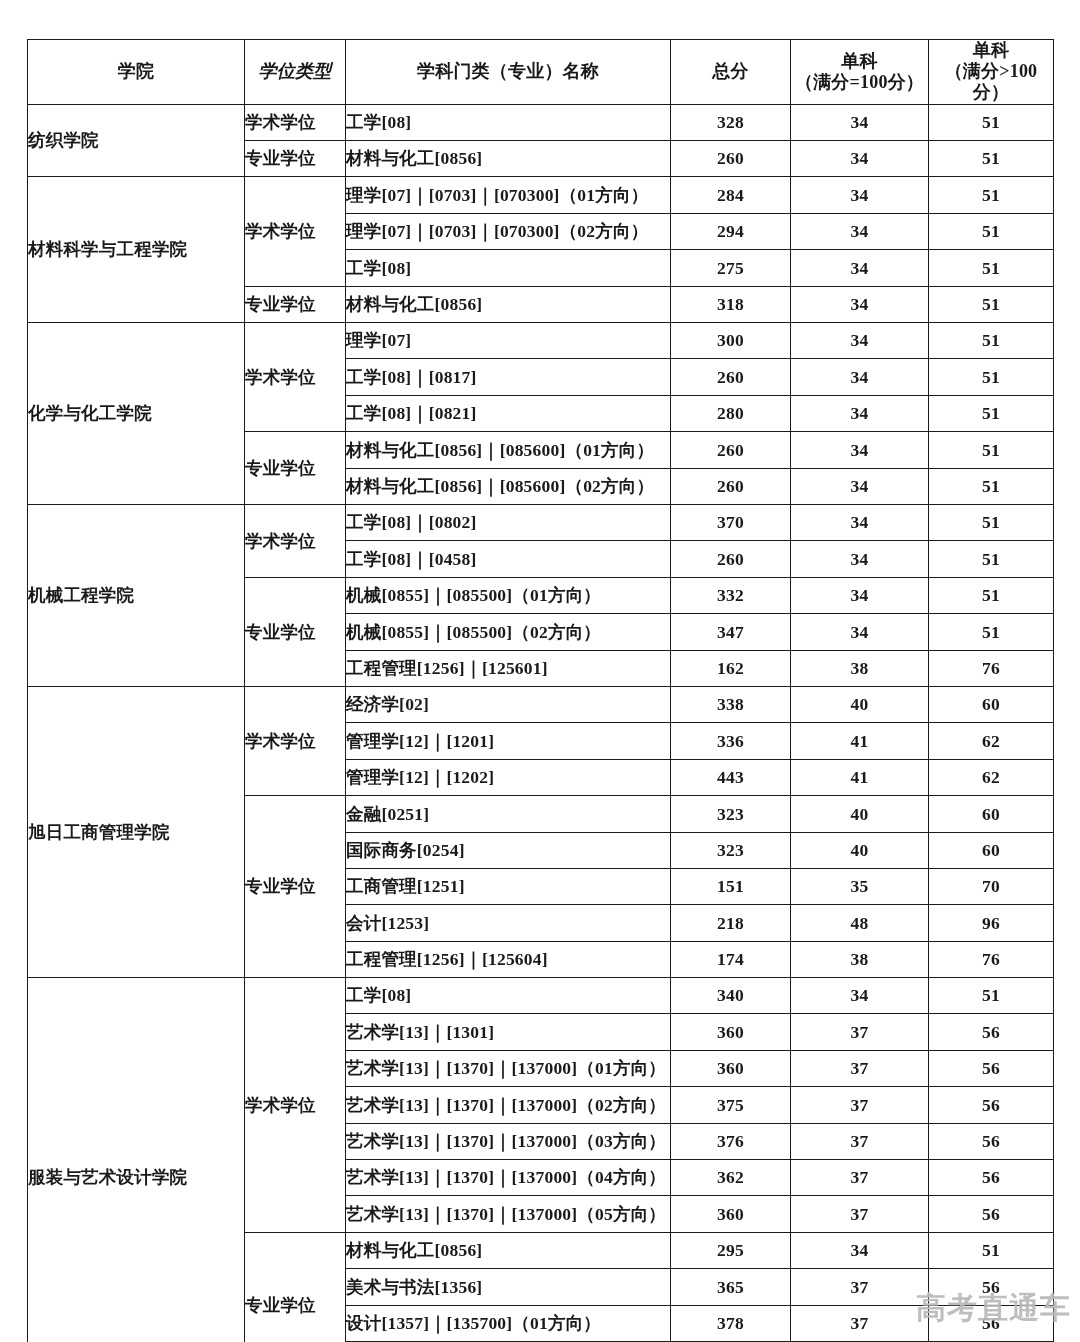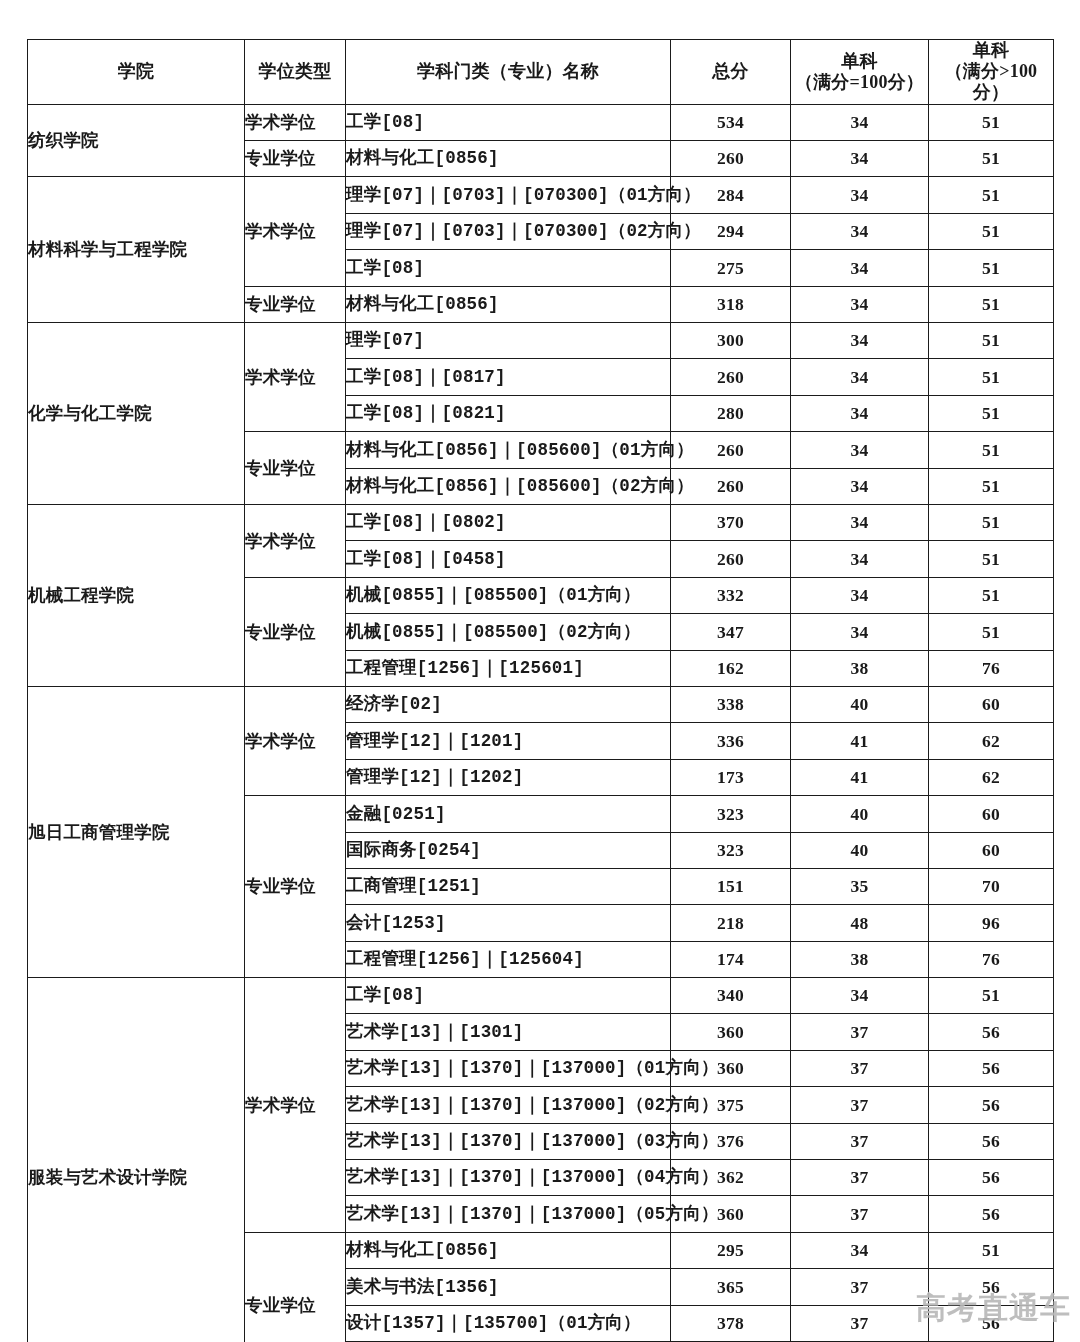--- a/index.html
+++ b/index.html
@@ -42,40 +42,39 @@
     line-height: 1.18;
     font-size: 17.5px;
     letter-spacing: 0.2px;
   }
   table.score-table th {
     height: 63px;
     text-align: center;
     font-size: 18px;
   }
   th.c-college   { width: 217px; }
-  th.c-degree    { width: 101px; }
+  th.c-degree    { width: 101px; font-style: italic; }
   th.c-major     { width: 325px; }
   th.c-total     { width: 120px; }
   th.c-single-eq { width: 138px; }
   th.c-single-gt { width: 125px; }
 
   td.college {
     text-align: left;
     font-size: 18px;
   }
   td.degree {
     text-align: left;
     font-size: 18px;
   }
   td.major {
     text-align: left;
     padding-left: 7px;
     font-size: 17.5px;
     white-space: nowrap;
-    font-family: Liberation Mono, monospace;
   }
   td.num {
     text-align: center;
     font-size: 18px;
   }
   tr.datarow td { height: 35.4px; }
 
   .hdr-line { display: block; }
 
   #watermark {
@@ -121,21 +120,21 @@
           <span class="hdr-line">单科</span>
           <span class="hdr-line">（满分&gt;100分）</span>
         </th>
       </tr>
     </thead>
     <tbody id="table-body">
         <tr class="datarow">
           <td class="college" rowspan="2">纺织学院</td>
           <td class="degree" rowspan="1">学术学位</td>
           <td class="major">工学[08]</td>
-          <td class="num">534</td>
+          <td class="num">328</td>
           <td class="num">34</td>
           <td class="num">51</td>
         </tr>
         <tr class="datarow">
           <td class="degree" rowspan="1">专业学位</td>
           <td class="major">材料与化工[0856]</td>
           <td class="num">260</td>
           <td class="num">34</td>
           <td class="num">51</td>
         </tr>
@@ -241,21 +240,21 @@
           <td class="num">60</td>
         </tr>
         <tr class="datarow">
           <td class="major">管理学[12]｜[1201]</td>
           <td class="num">336</td>
           <td class="num">41</td>
           <td class="num">62</td>
         </tr>
         <tr class="datarow">
           <td class="major">管理学[12]｜[1202]</td>
-          <td class="num">173</td>
+          <td class="num">443</td>
           <td class="num">41</td>
           <td class="num">62</td>
         </tr>
         <tr class="datarow">
           <td class="degree" rowspan="5">专业学位</td>
           <td class="major">金融[0251]</td>
           <td class="num">323</td>
           <td class="num">40</td>
           <td class="num">60</td>
         </tr>

